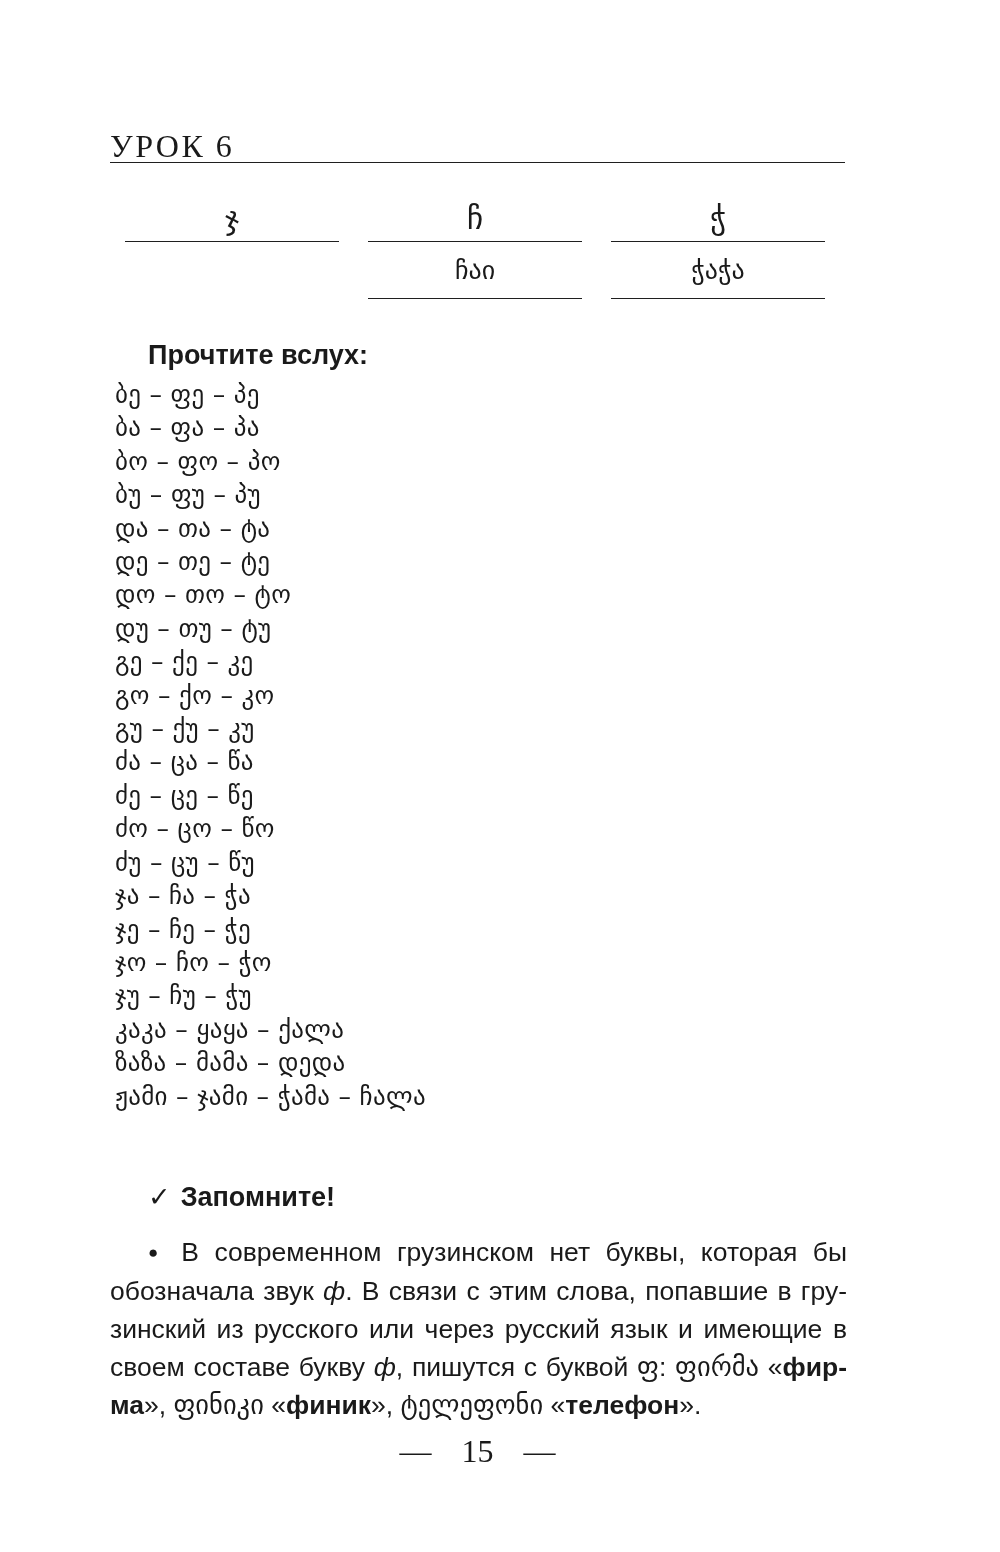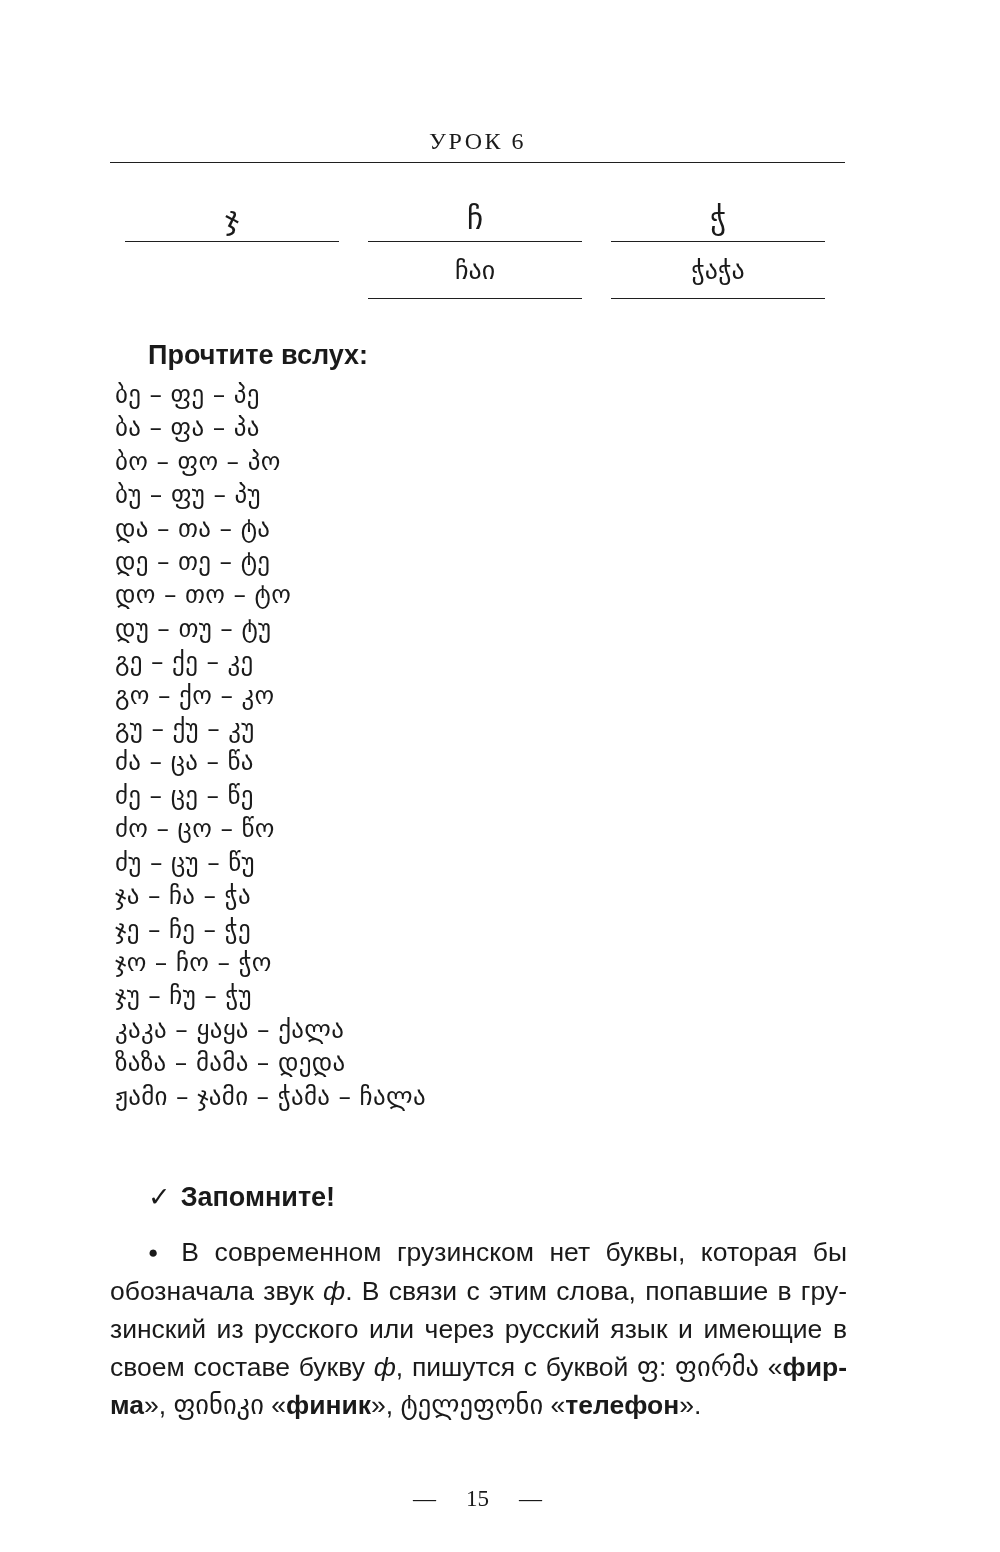--- a/index.html
+++ b/index.html
@@ -10,23 +10,23 @@
     color:#1a1a1a;
   }
   .page {
     position:relative; width:1000px; height:1552px;
     background:#ffffff; overflow:hidden;
   }
 
   
   .lesson-label {
     position:absolute; top:128px; left:110px; width:735px;
-    text-align:center;
+    text-align:left;
     font-family:"Liberation Serif","DejaVu Serif",serif;
-    font-size:24px; letter-spacing:2.5px; color:#1a1a1a;
+    font-size:32px; letter-spacing:2.5px; color:#1a1a1a;
   }
   .header-rule {
     position:absolute; top:162px; left:110px; width:735px;
     border-top:1.6px solid #1f1f1f;
   }
 
   
   .letter-table {
     position:absolute; top:194px; left:125px; width:700px;
     display:flex; gap:29px;
@@ -67,24 +67,24 @@
     text-align:justify; text-align-last:justify; white-space:normal;
   }
   .note-line.first { padding-left:38px; }
   .note-line.last { text-align-last:left; }
   .bullet { font-size:17px; vertical-align:3px; margin-right:15px; }
   .it { font-style:italic; }
   .bd { font-weight:700;margin-top:34px; }
 
   
   .footer {
-    position:absolute; top:1486px; left:110px; width:735px;
+    position:absolute; top:1433px; left:110px; width:735px;
     text-align:center;
     font-family:"Liberation Serif","DejaVu Serif",serif;
-    font-size:23px;
+    font-size:32px;
   }
   .footer .pagenum { margin:0 30px; }
 </style>
 </head>
 <body>
 
 <div class="page">
 
   <div class="lesson-label">УРОК 6</div>
   <div class="header-rule"></div>

